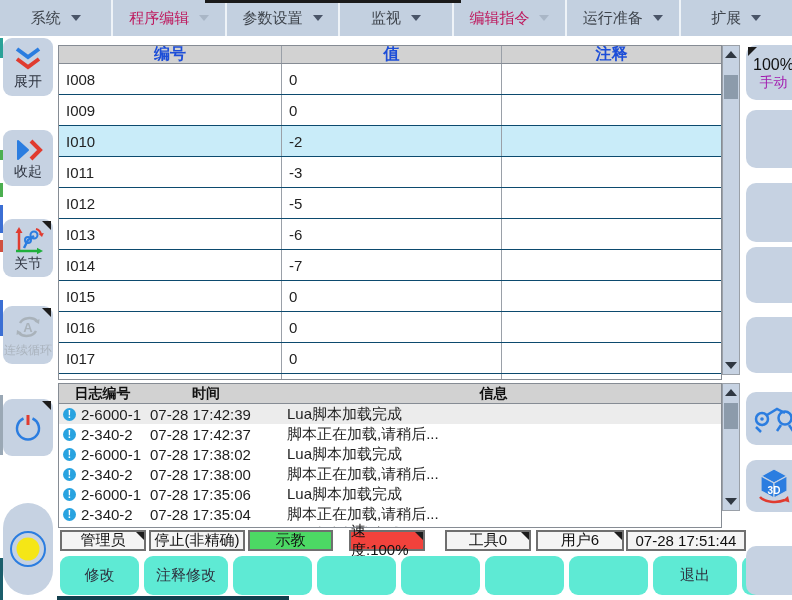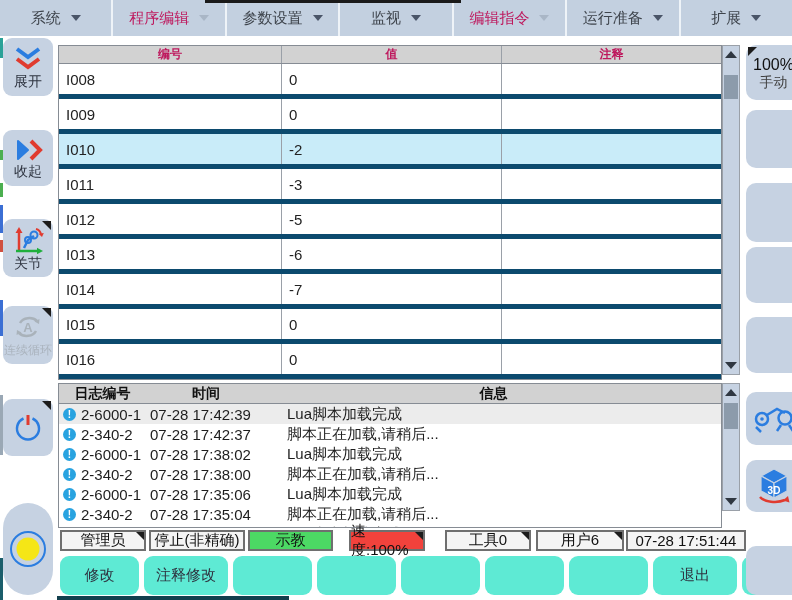--- a/index.html
+++ b/index.html
@@ -27,25 +27,25 @@
   .corner-tl{position:absolute;top:2px;left:2px;width:0;height:0;
              border-right:9px solid transparent;border-top:9px solid #1c1c1c;}
 
   
   .frag{position:absolute;left:0;width:3px;}
 
   
   .regtable{position:absolute;left:58px;top:45px;width:664px;height:335px;
             border:1px solid #868c94;box-sizing:border-box;background:#fff;overflow:hidden;}
   .thead{display:flex;height:17px;background:#d2d2d2;border-bottom:1px solid #868c94;
-         font-size:12px;font-weight:bold;color:#be185d;}
+         font-size:16px;font-weight:bold;color:#1d4ed8;}
   .thead div{display:flex;align-items:center;justify-content:center;}
   .hc1{width:222px;} .hc2{width:220px;border-left:1px solid #9aa0a8;box-sizing:border-box;}
   .hc3{width:220px;border-left:1px solid #9aa0a8;box-sizing:border-box;}
-  .trow{display:flex;height:30px;border-bottom:5px solid #0c4a6e;font-size:15px;background:#fff;justify-content:space-between;}
+  .trow{display:flex;height:30px;border-bottom:1px solid #0c4a6e;font-size:15px;background:#fff;justify-content:space-between;}
   .trow.selected{background:#c9ecf9;}
   .trow div{display:flex;align-items:center;box-sizing:border-box;}
   .c1{width:222px;padding-left:7px;} .c2{width:220px;padding-left:7px;border-left:1px solid #9aa0a8;}
   .c3{width:220px;padding-left:7px;border-left:1px solid #9aa0a8;}
 
   
   .vscroll{position:absolute;left:722px;width:18px;background:#c6d2e2;border:1px solid #9aa0a8;
            box-sizing:border-box;}
   .sarrow{position:absolute;left:0;width:16px;height:17px;display:flex;align-items:center;
           justify-content:center;background:#c6d2e2;}
@@ -81,21 +81,21 @@
 
   
   .bbtn{position:absolute;top:556px;height:39px;background:#5eead4;border-radius:9px;
         display:flex;align-items:center;justify-content:center;font-size:15px;color:#2e3440;}
   .bottom-strip{position:absolute;left:57px;top:596px;width:232px;height:4px;background:#123f4d;}
 
   
   .rbtn{position:absolute;left:746px;width:55px;background:#c6d2e2;border-radius:10px;
         display:flex;flex-direction:column;align-items:center;justify-content:center;}
   .rp-speed{font-size:16px;color:#111;line-height:19px;}
-  .rp-mode{font-size:14px;color:#404040;line-height:17px;}
+  .rp-mode{font-size:14px;color:#a21caf;line-height:17px;}
 </style>
 </head>
 <body>
 
 <div class="screen">
 
   <div class="menubar">
     <div class="menu-item">
       <span>系统</span>
       <span class="marr"></span>

